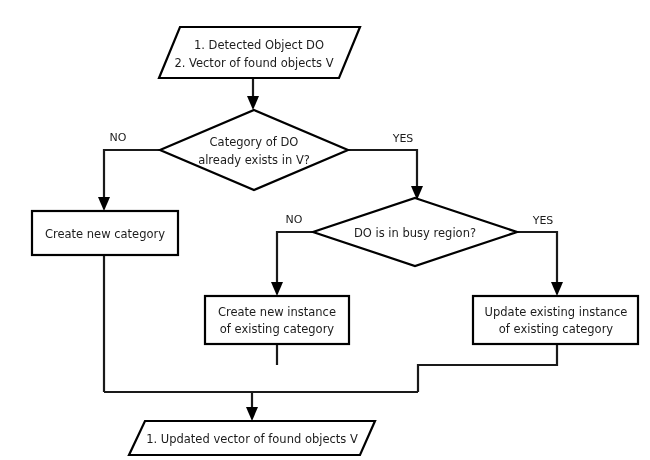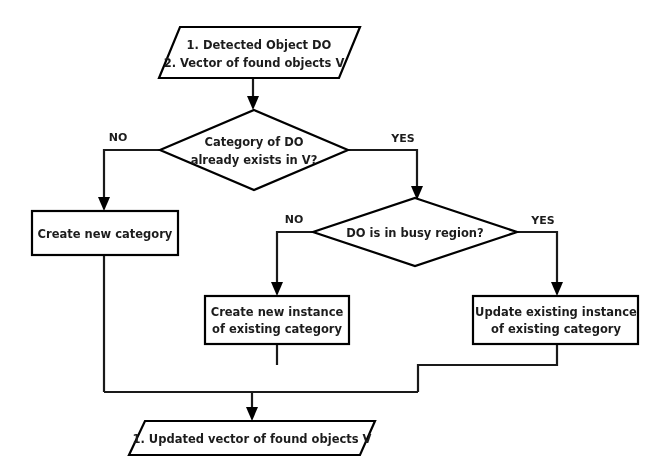--- a/index.html
+++ b/index.html
@@ -11,21 +11,20 @@
     width: 650px;
     height: 460px;
     overflow: hidden;
     font-family: "DejaVu Sans", sans-serif;
   }
   #flowchart-root {
     position: relative;
     width: 650px;
     height: 460px;
     background: #ffffff;
-    font-weight: bold;
   }
   svg.chart {
     display: block;
     width: 650px;
     height: 460px;
   }
   .node-shape {
     fill: #ffffff;
     stroke: #000000;
     stroke-width: 2.2;

